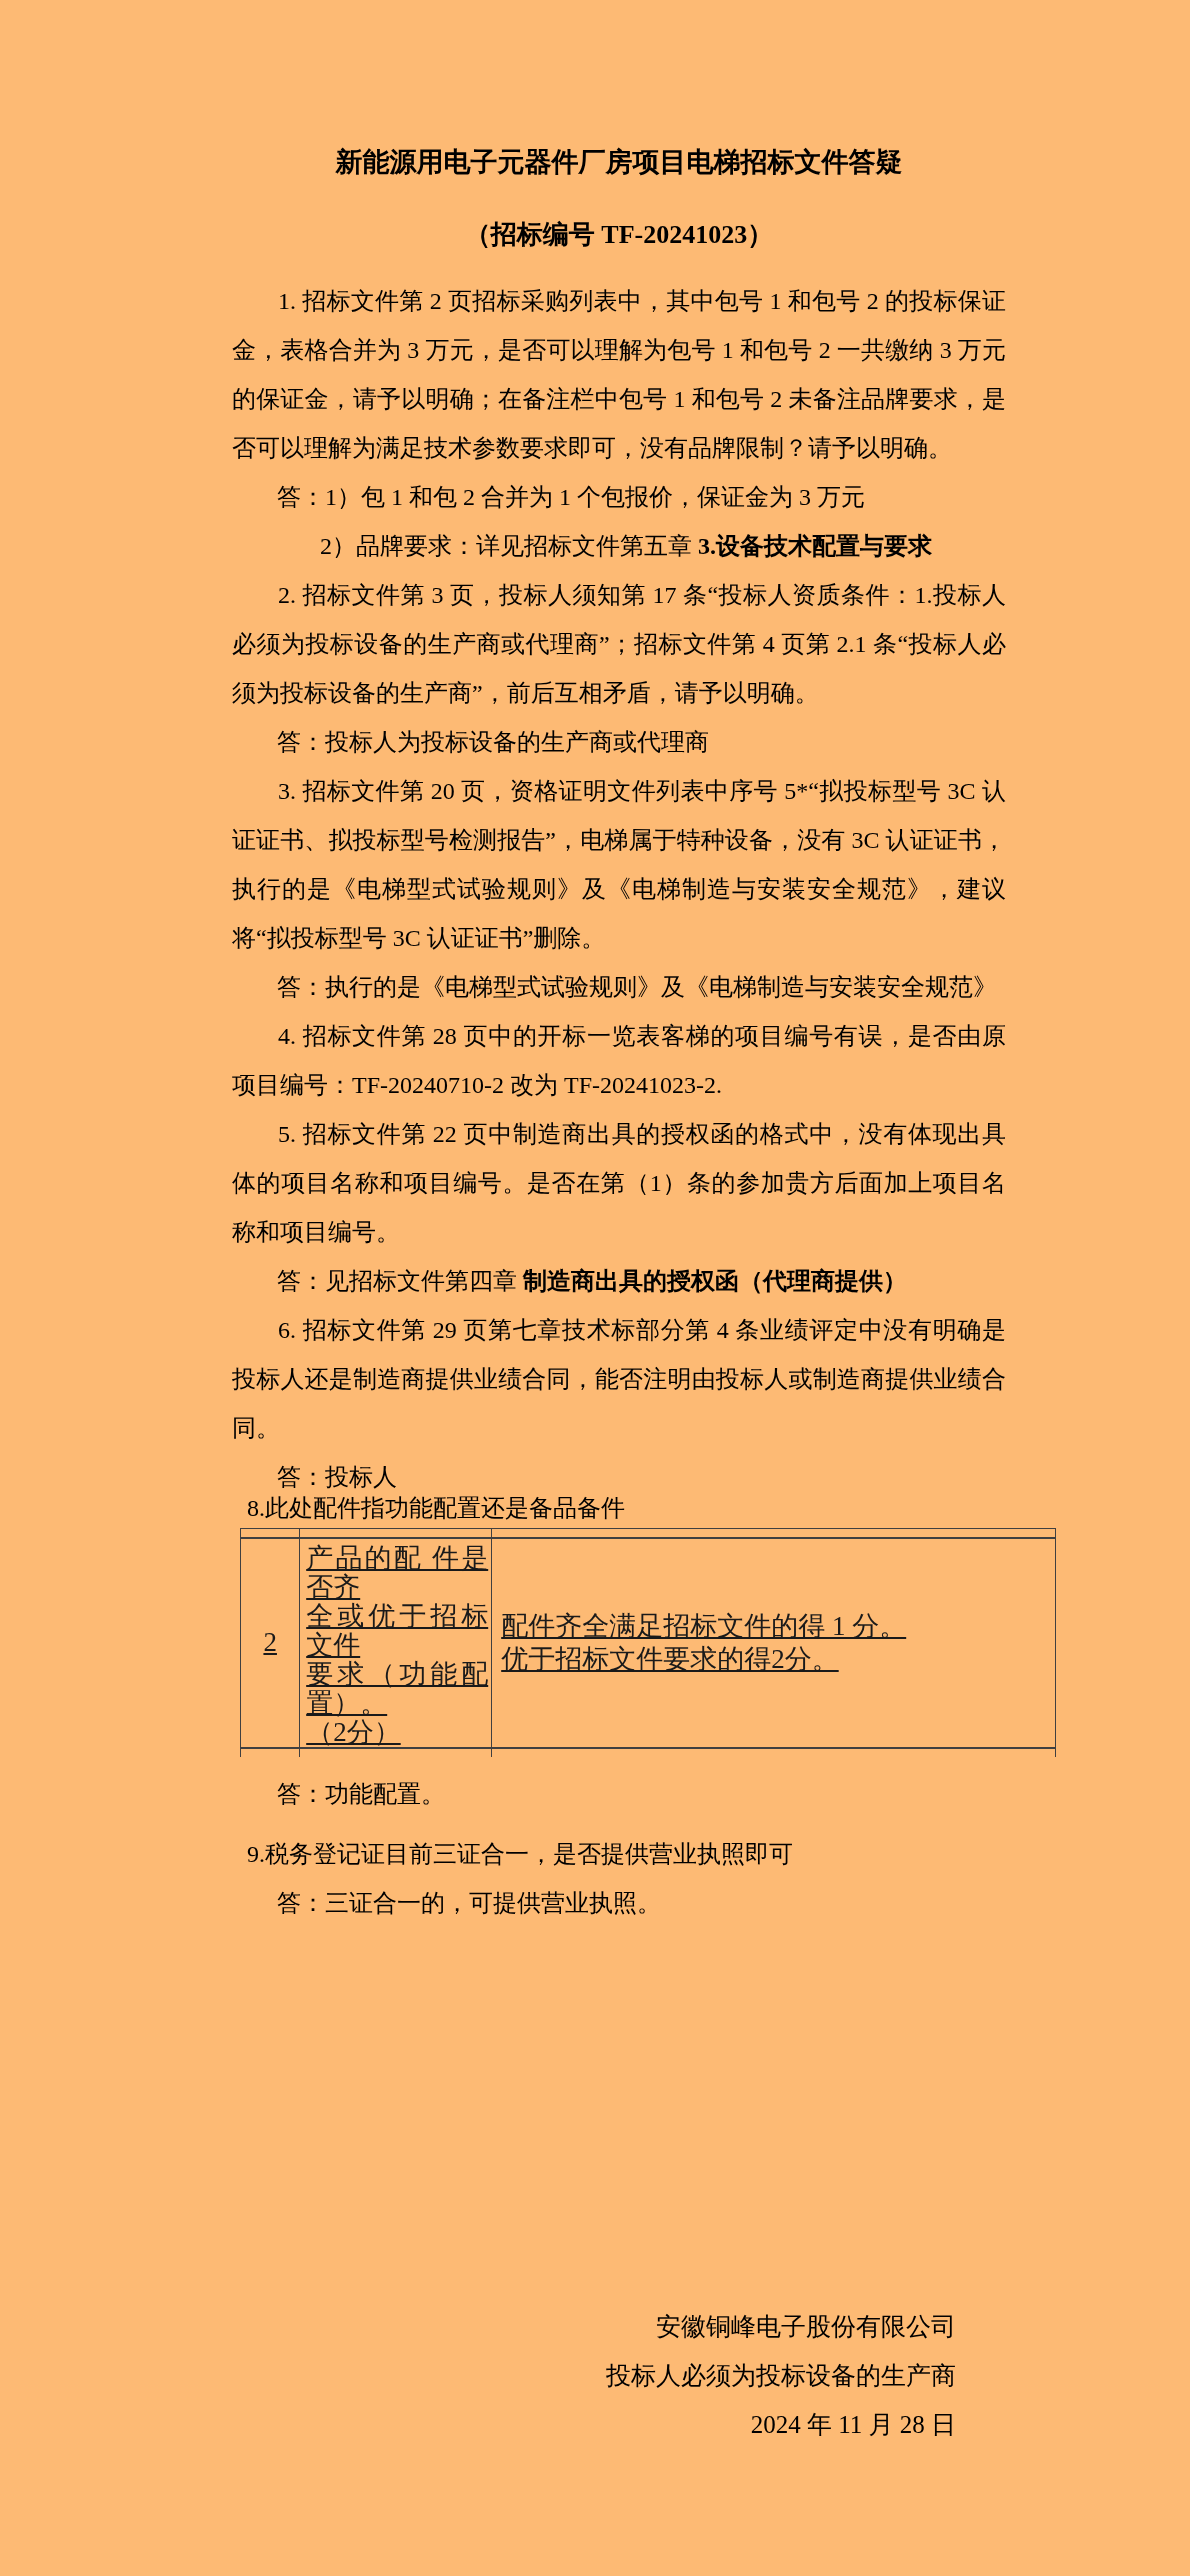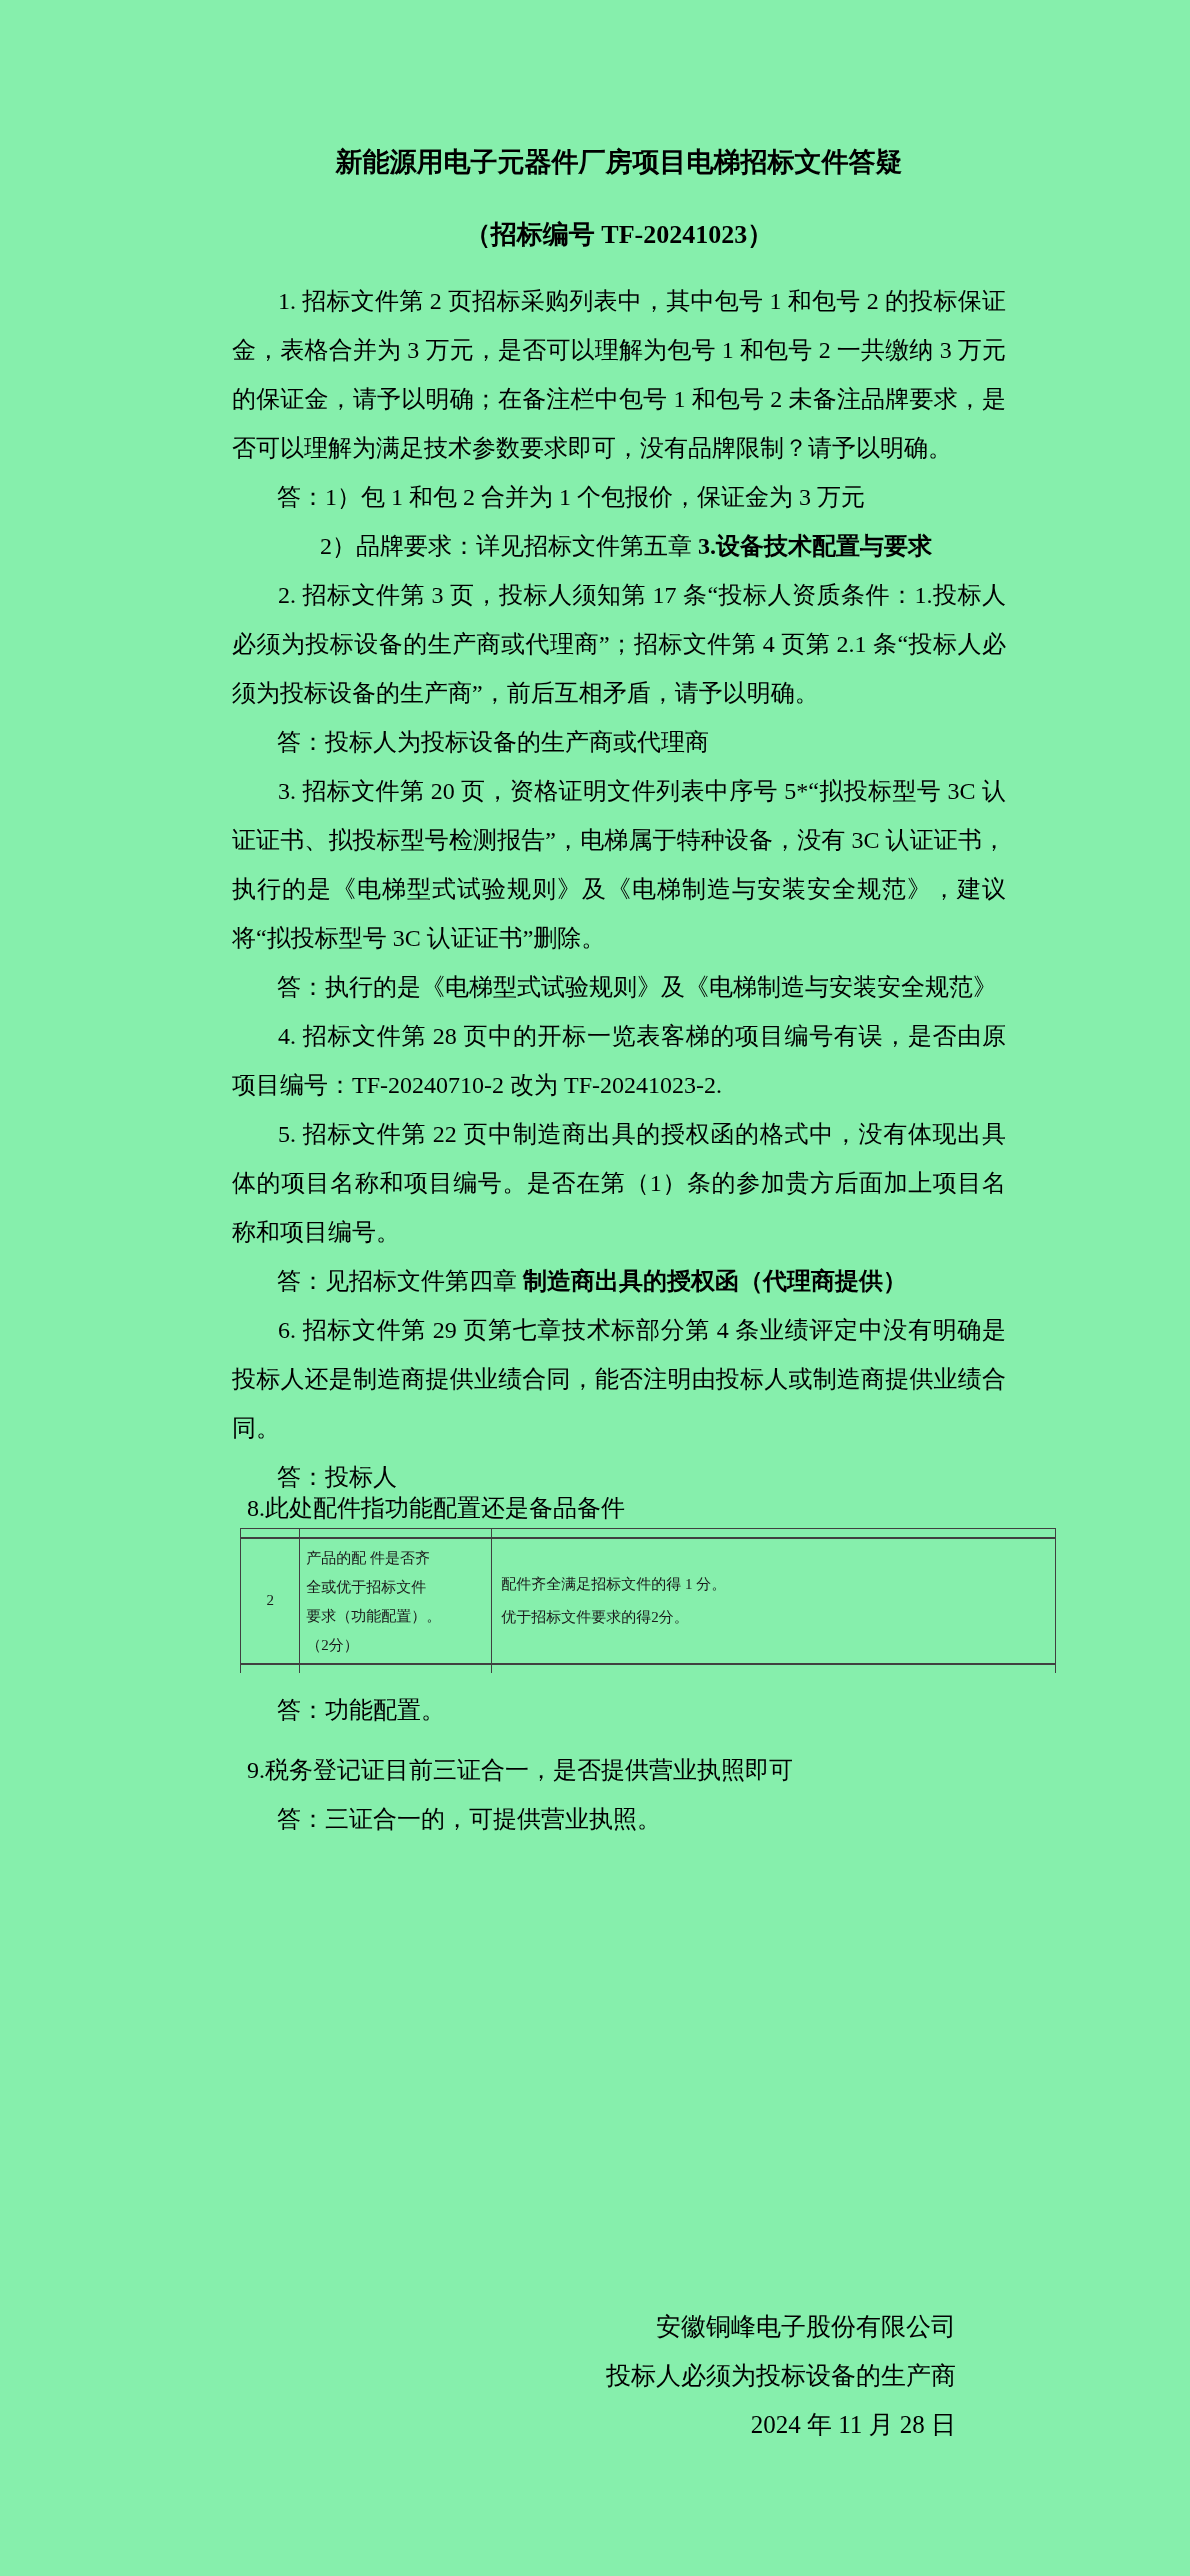--- a/index.html
+++ b/index.html
@@ -1,19 +1,19 @@
 <!DOCTYPE html>
 <html style="font-size:12px"><head>
 <meta charset="utf-8">
 <style>
   html,body { margin:0; padding:0; background:#ffffff; }
   .page {
     position:relative;
     width:1190px; height:2576px;
-    background:#86efac;
+    background:#fdba74;
     color:#000000;
     font-family:"Liberation Serif","DejaVu Serif",serif;
   }
   .content { position:absolute; left:232px; top:0; width:774px; }
   .doc-title {
     padding-top:147px; line-height:31.5px;
     font-size:27px; font-weight:bold; text-align:center;
   }
   .doc-subtitle {
     margin-top:40px; line-height:31.5px;
@@ -30,22 +30,23 @@
   p.q8 { margin-top:-9px; line-height:31.5px; }
   p.a8 { margin-top:13.5px; }
   p.q9 { margin-top:10.5px; }
   .b { font-weight:bold; }
   table.score-table {
     border-collapse:collapse; table-layout:fixed;
     margin:3px 0 0 8.2px; width:815px;
   }
   table.score-table td {
     border:0.7px solid #404040;
-    font-size:15px; color:#1a1a1a;
+    font-size:27px; color:#1a1a1a;
     overflow:hidden;
+    text-decoration:underline;
   }
   tr.sliver-top td { height:6.7px; border-bottom:2.2px double #404040; }
   tr.main-row td { height:119px; border-top:none; border-bottom:2.2px double #404040; }
   tr.sliver-bottom td { height:6px; border-top:none; border-bottom:none; }
   td.cell-no { text-align:center; vertical-align:middle; }
   td.cell-criteria {
     vertical-align:top; padding:4.5px 3px 0 6px;
     line-height:29px; white-space:pre-line; text-align:justify;
   }
   td.cell-scoring {

